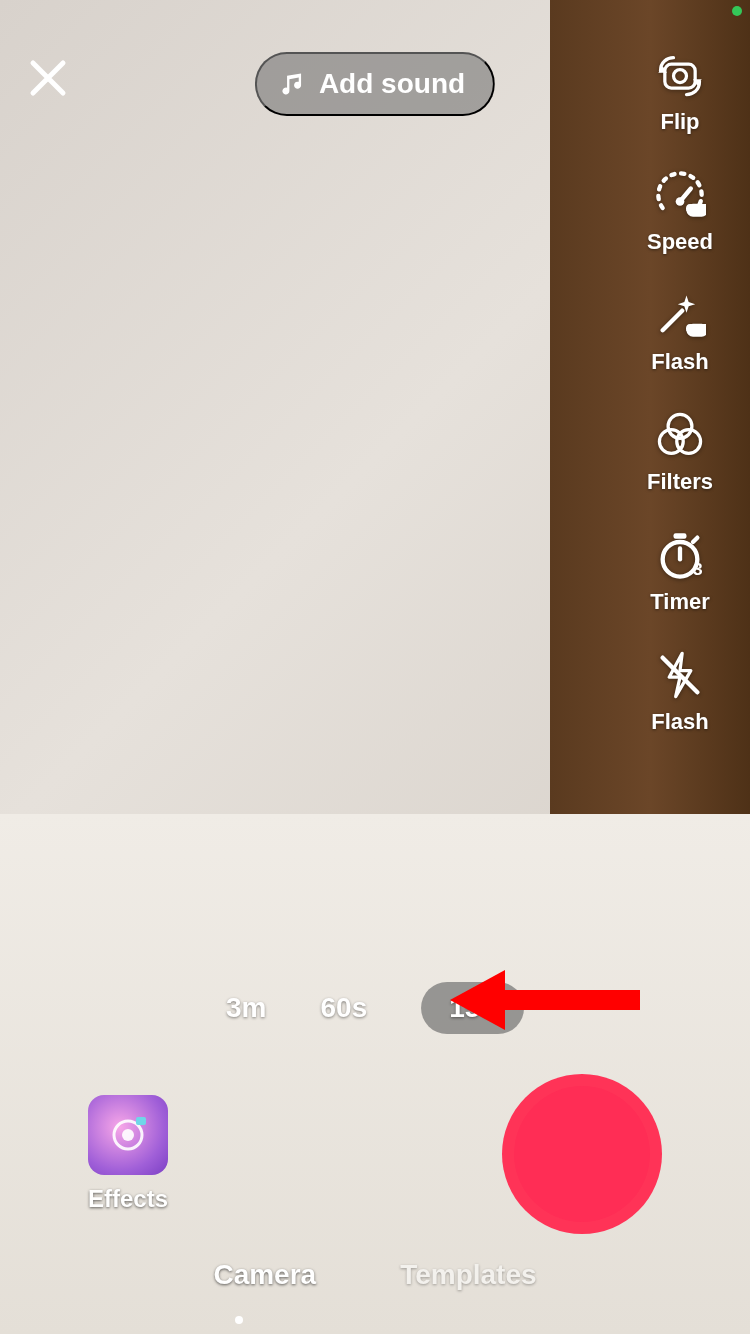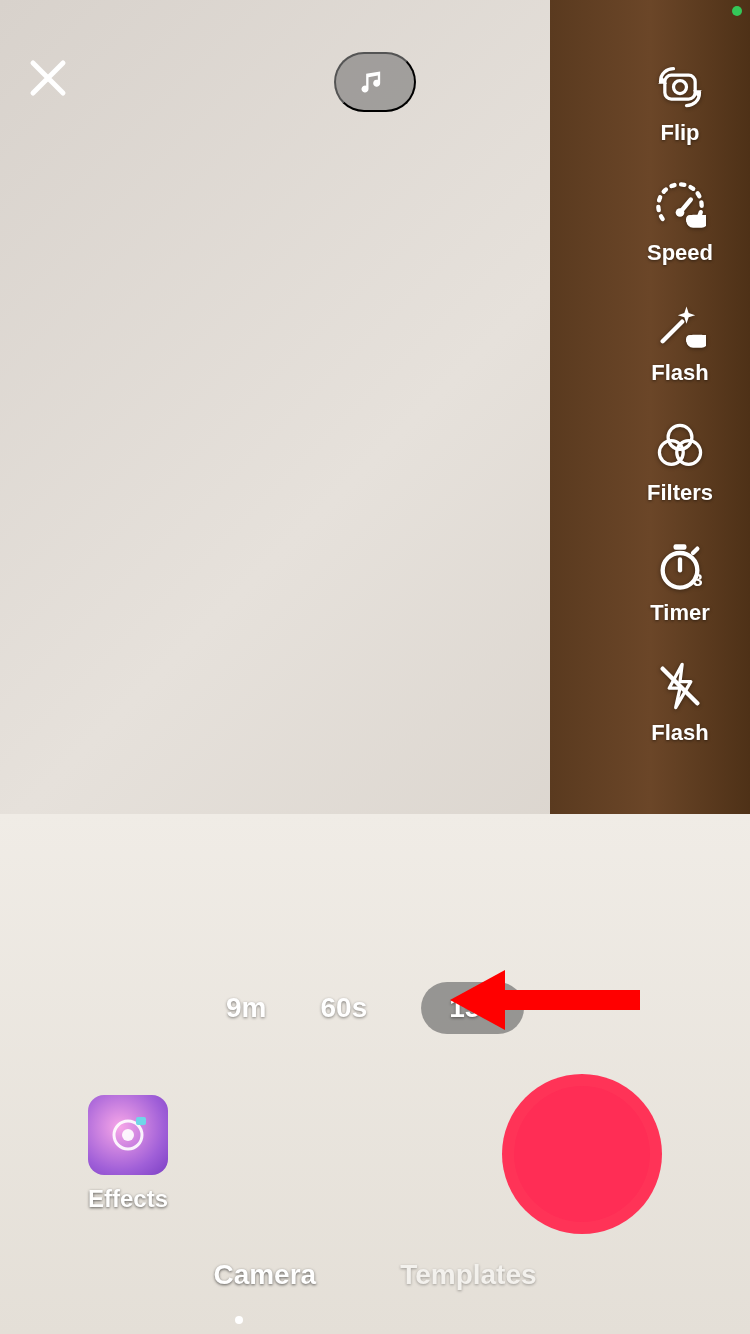--- a/index.html
+++ b/index.html
@@ -29,21 +29,21 @@
 .sound-pill {
   position:absolute; top:52px; left:50%; transform:translateX(-50%);
   background: rgba(110,110,110,0.55);
   border-radius: 32px;
   padding: 14px 28px 14px 22px;
   display:flex; align-items:center; gap:12px;
 }
 .sound-pill .txt { color:#fff; font-size:28px; font-weight:600; }
 
 .tool-col {
-  position:absolute; right:20px; top:60px; width:100px;
+  position:absolute; right:20px; top:49px; width:100px;
   display:flex; flex-direction:column; gap:34px; align-items:center;
 }
 .tool {
   display:flex; flex-direction:column; align-items:center; gap:8px;
   background:transparent; border:none;
 }
 .tool .label { color:#fff; font-size:22px; font-weight:600; text-shadow:0 1px 3px rgba(0,0,0,.5); }
 .tool svg { filter: drop-shadow(0 1px 2px rgba(0,0,0,.4)); }
 .badge-off {
   font-family: Arial, sans-serif;
@@ -129,20 +129,21 @@
   <button class="close-btn">
     <svg width="42" height="42" viewBox="0 0 42 42">
       <path d="M6 6 L36 36 M36 6 L6 36" stroke="#fff" stroke-width="5" stroke-linecap="round" fill="none"></path>
     </svg>
   </button>
 
   <button class="sound-pill">
     <svg width="28" height="28" viewBox="0 0 24 24">
       <path d="M9 18a3 3 0 1 1-2-2.83V5l12-2v10a3 3 0 1 1-2-2.83V6.4L9 8v10z" fill="#fff"></path>
     </svg>
+    <span class="txt">Add sound</span>
   </button>
 
   <div class="tool-col">
 
     <button class="tool">
       <svg width="52" height="52" viewBox="0 0 48 48">
         <rect x="10" y="14" width="28" height="22" rx="6" fill="none" stroke="#fff" stroke-width="3"></rect>
         <circle cx="24" cy="25" r="6" fill="none" stroke="#fff" stroke-width="3"></circle>
         <path d="M6 20c0-8 6-12 12-12" fill="none" stroke="#fff" stroke-width="3" stroke-linecap="round"></path>
         <path d="M42 30c0 8-6 12-12 12" fill="none" stroke="#fff" stroke-width="3" stroke-linecap="round"></path>
@@ -197,21 +198,21 @@
       <svg width="52" height="52" viewBox="0 0 48 48">
         <path d="M26 4L14 26h10l-4 18 14-24H24l2-16z" fill="none" stroke="#fff" stroke-width="3" stroke-linejoin="round"></path>
         <line x1="8" y1="8" x2="40" y2="40" stroke="#fff" stroke-width="4" stroke-linecap="round"></line>
       </svg>
       <span class="label">Flash</span>
     </button>
 
   </div>
 
   <div class="durations">
-    <button class="dur-opt">9m</button>
+    <button class="dur-opt">3m</button>
     <button class="dur-opt">60s</button>
     <button class="dur-opt selected">15s</button>
   </div>
 
   <svg class="arrow" viewBox="0 0 200 80">
     <path d="M190 40 L40 40" stroke="#ff0000" stroke-width="20" fill="none"></path>
     <path d="M0 40 L55 10 L55 70 Z" fill="#ff0000"></path>
   </svg>
 
   <div class="record-row">

